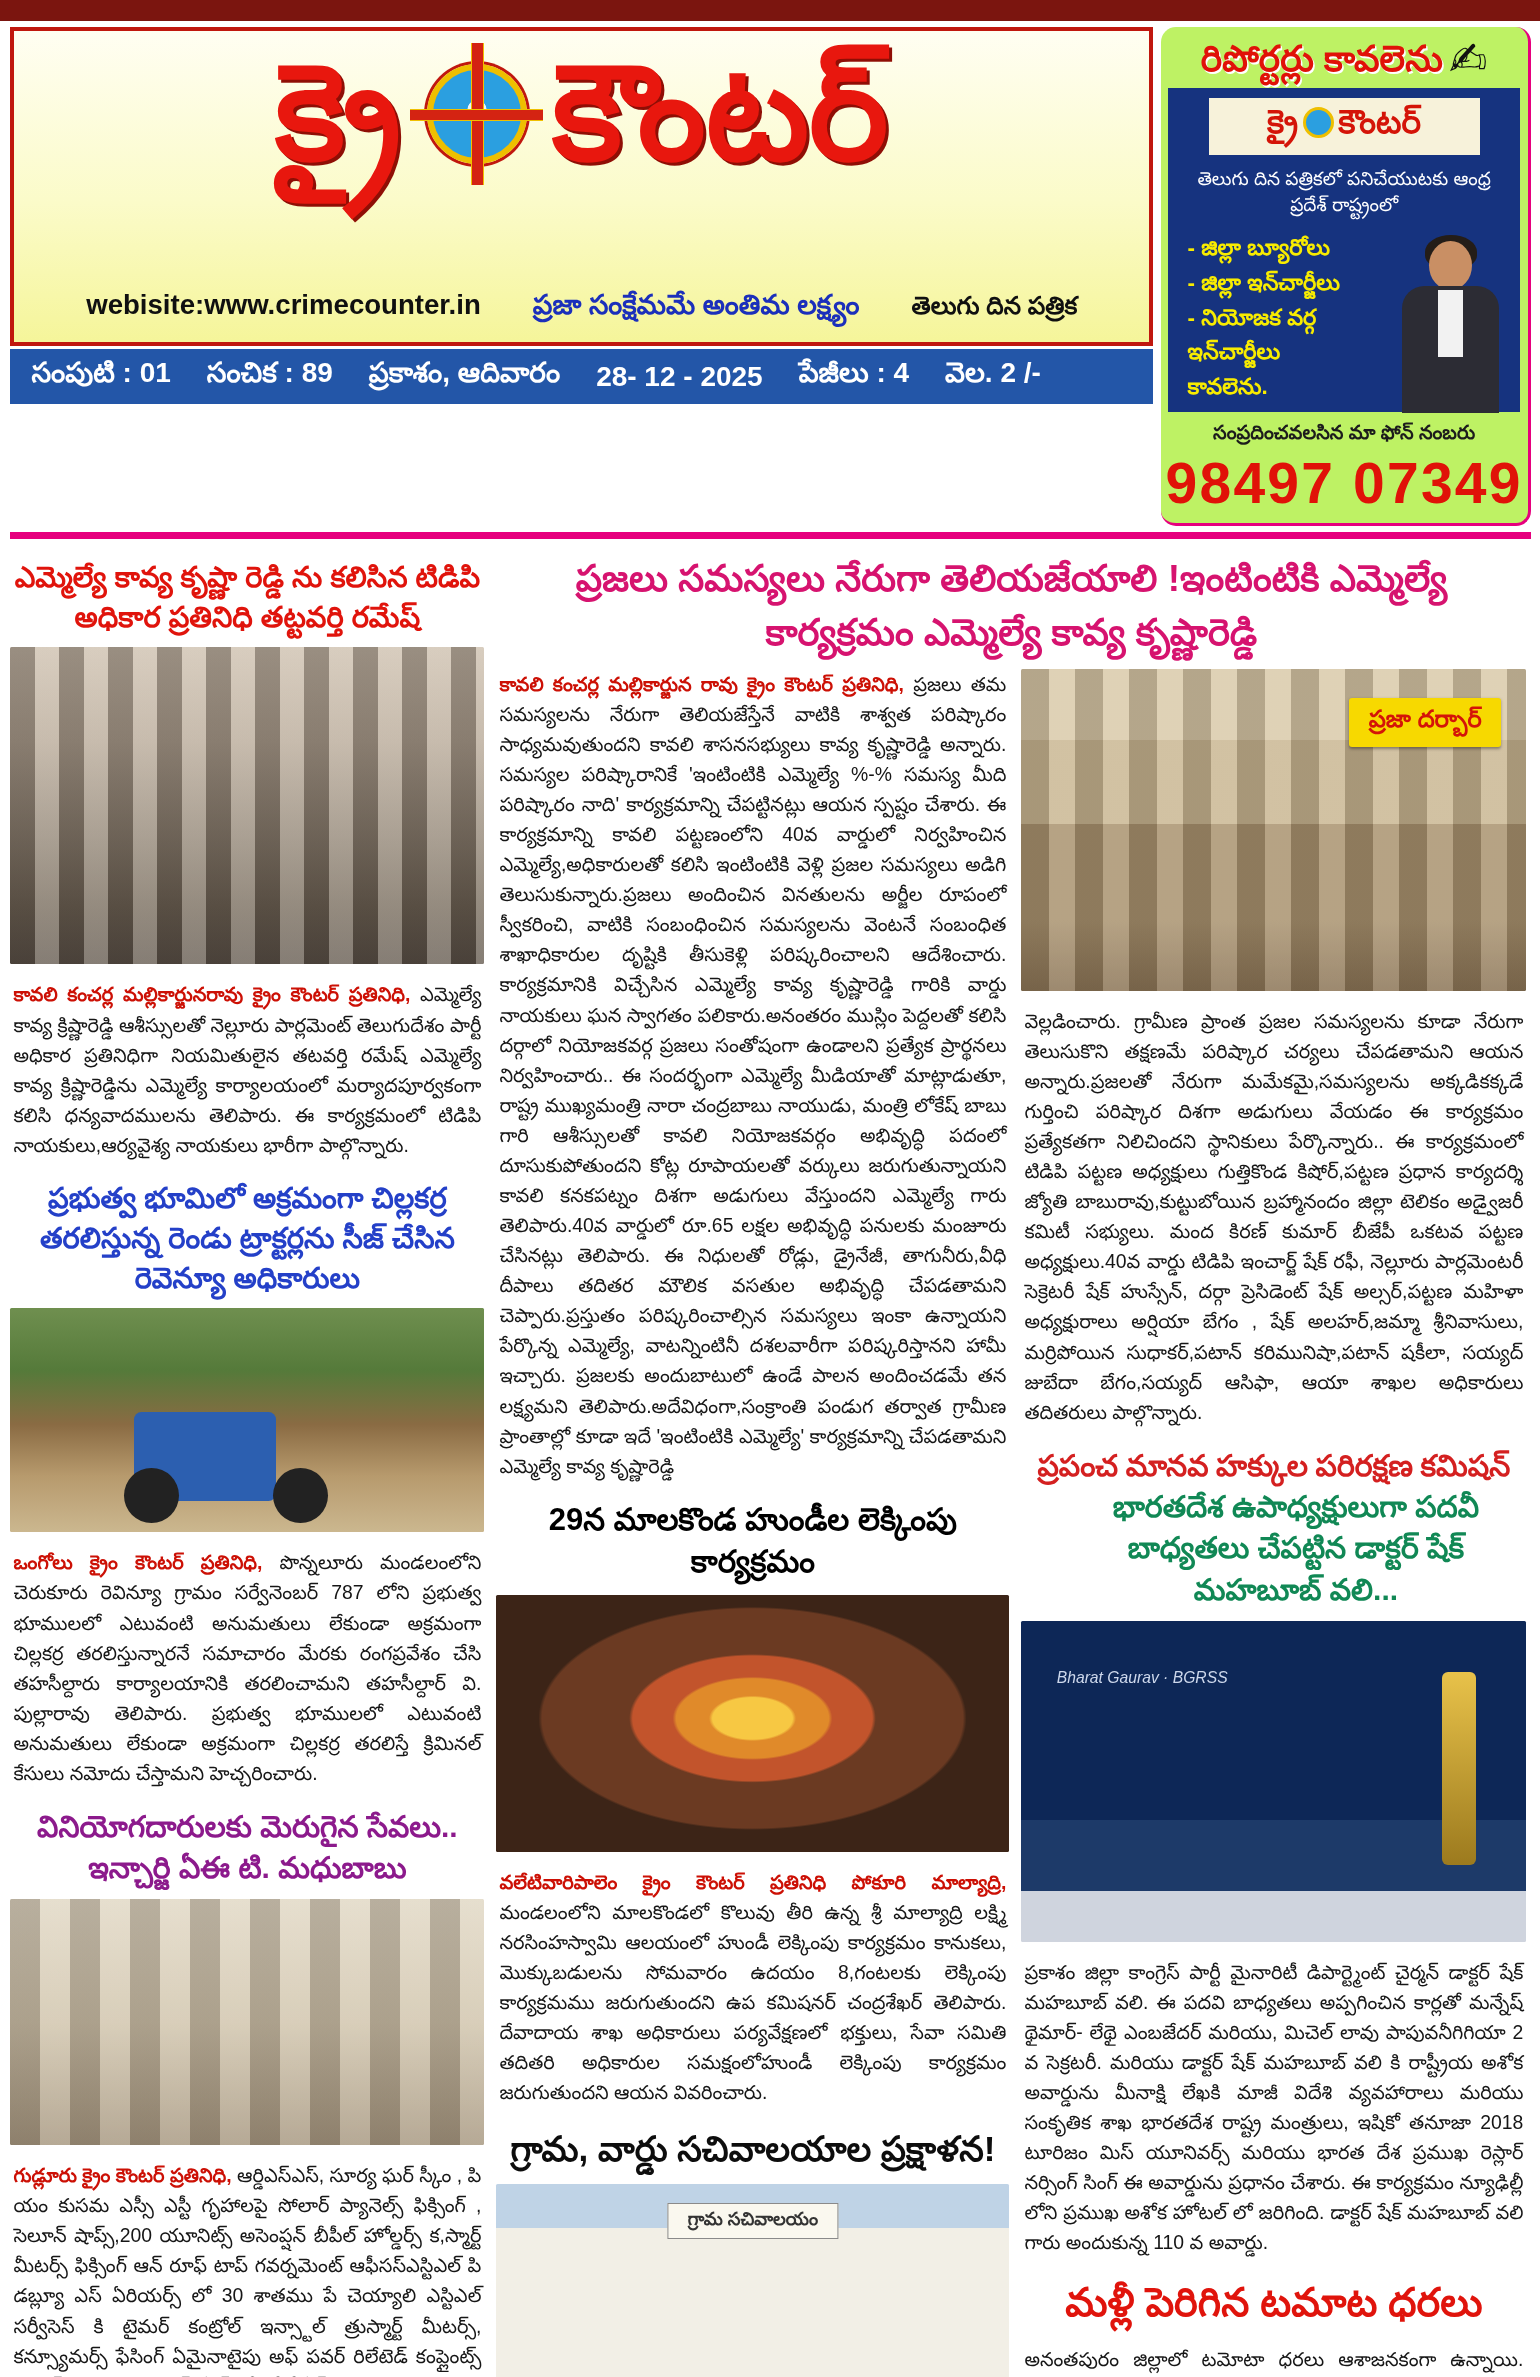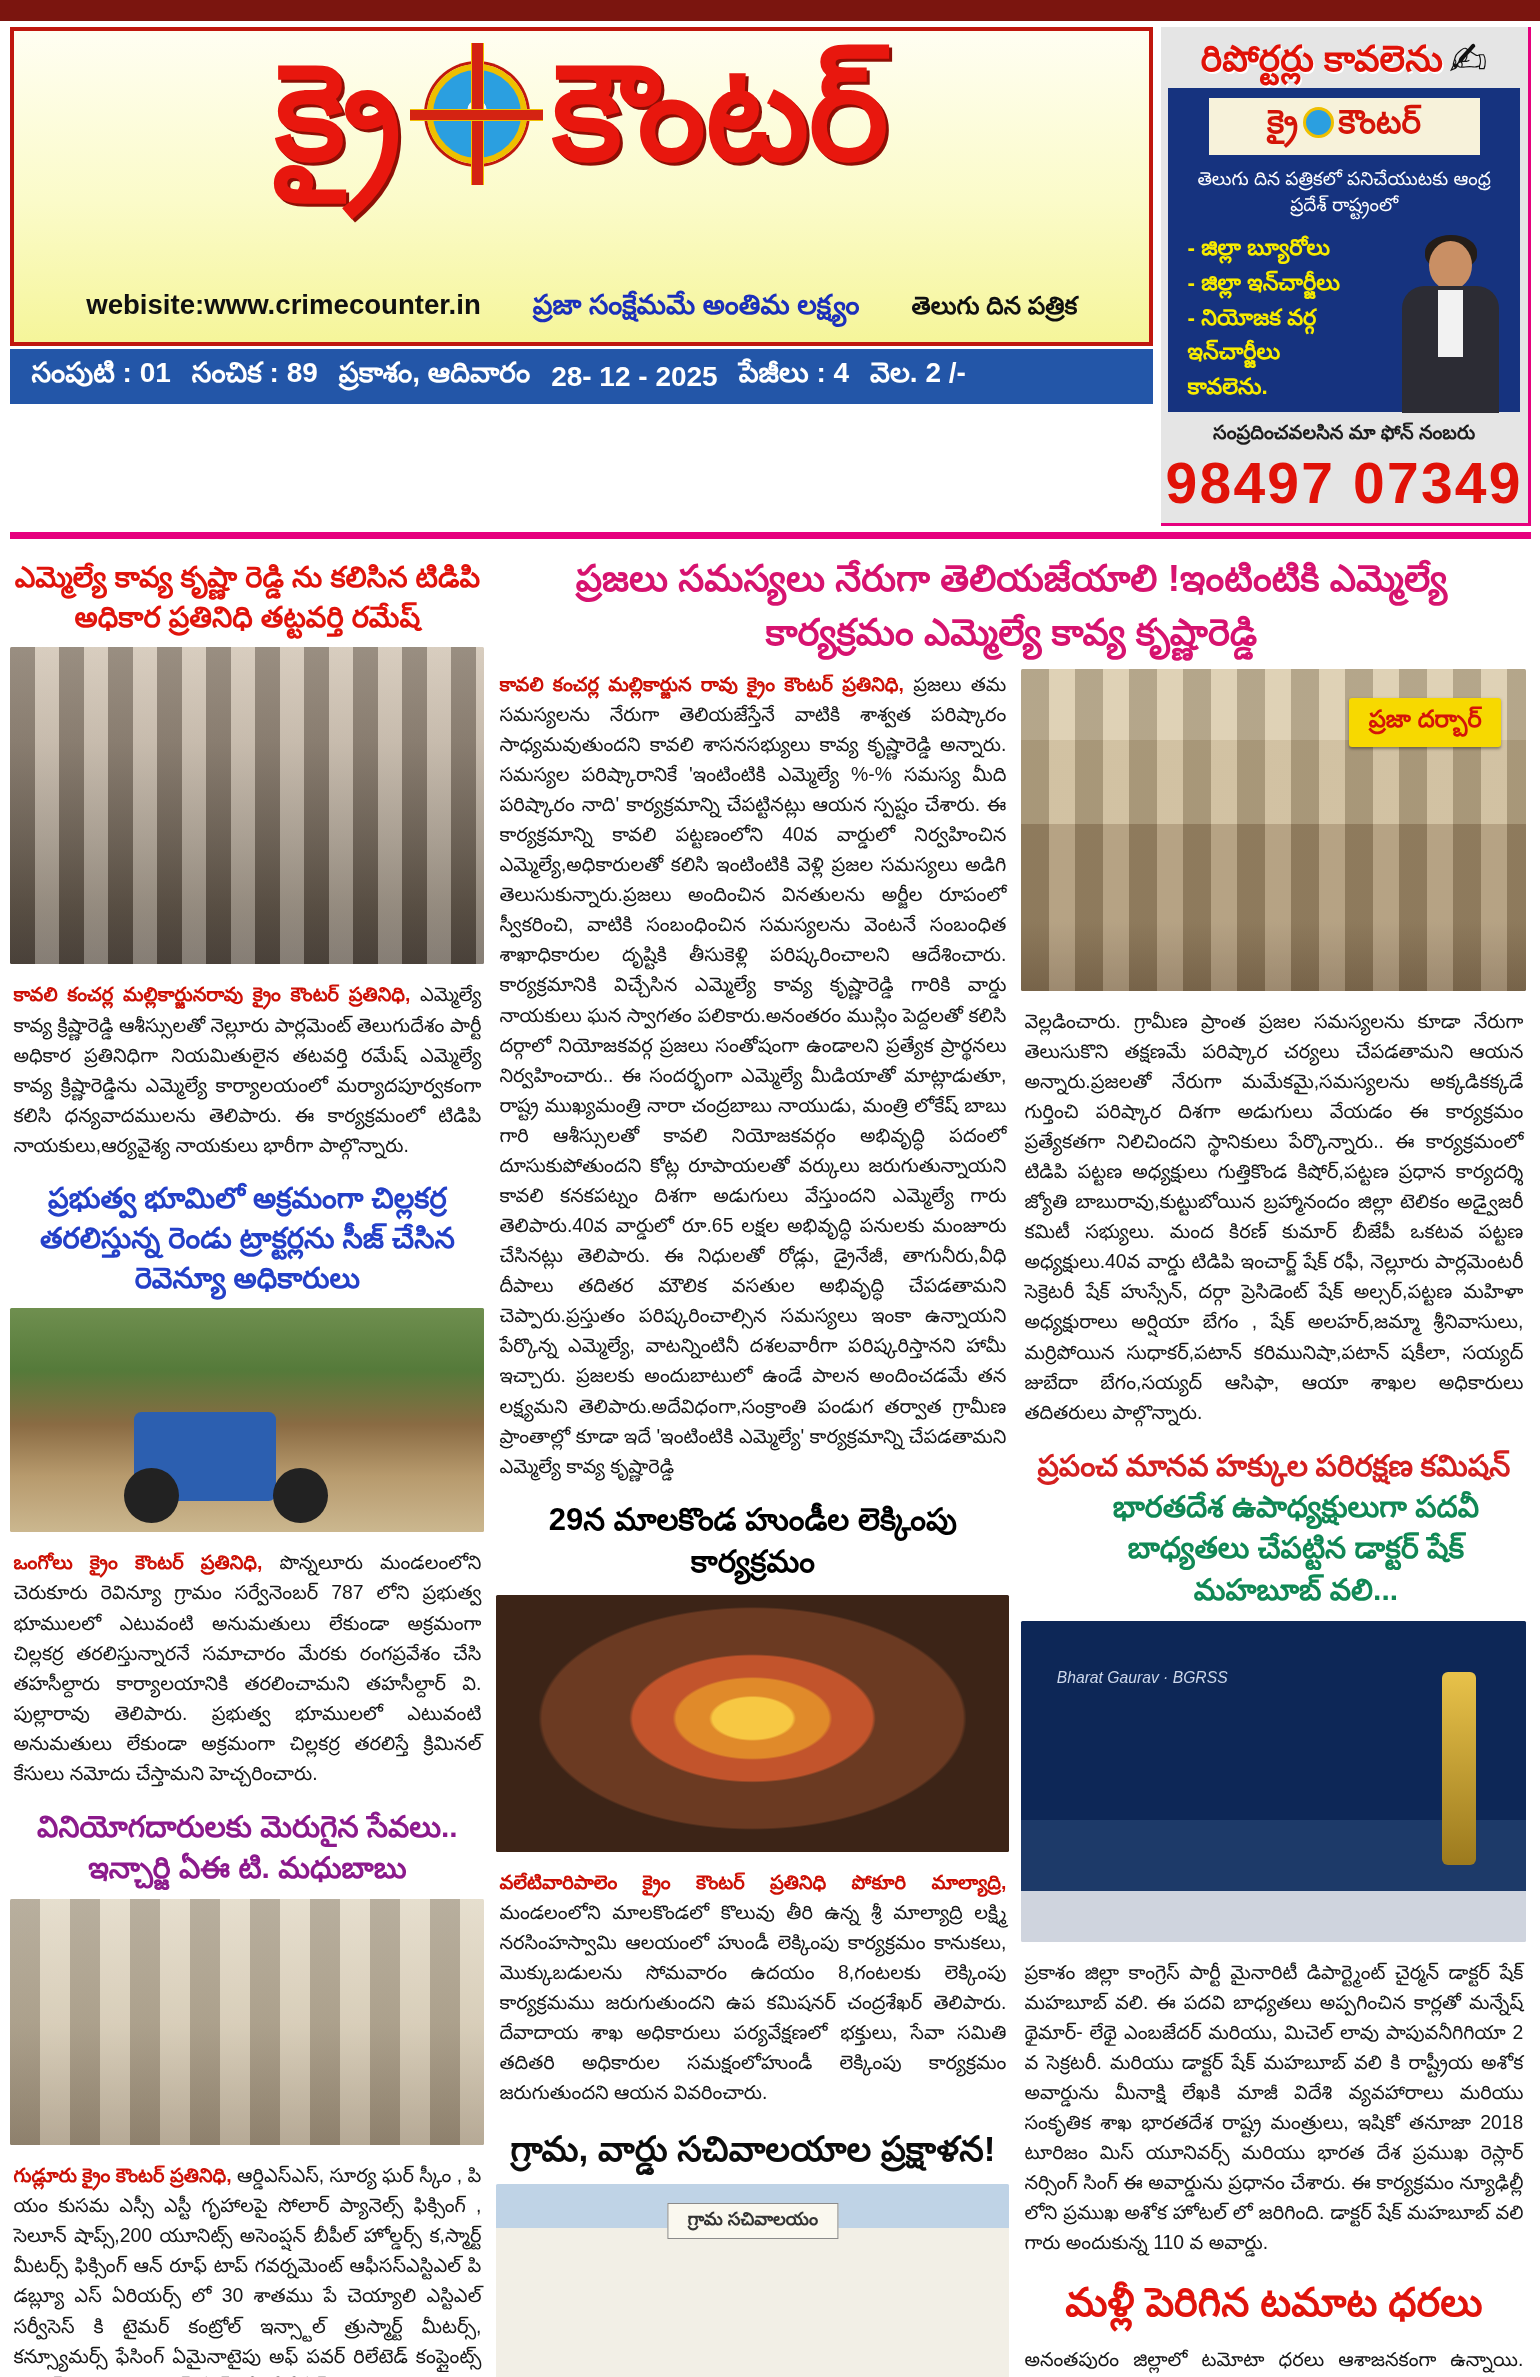--- a/index.html
+++ b/index.html
@@ -19,25 +19,25 @@
   .crosshair .ring{position:absolute;left:6px;right:6px;top:21px;bottom:21px;border-radius:50%;
         background:radial-gradient(circle at 50% 45%,#e8f4ff 0 14%,#2b9fe0 15% 100%);
         border:6.7px solid #eebf00;box-shadow:0 0 0 3px #c0170e;}
   .crosshair .vbar{position:absolute;left:50%;top:0;bottom:0;width:10.4px;margin-left:-5.2px;background:#d42312;border-left:1.5px solid #f0c000;border-right:1.5px solid #f0c000;}
   .crosshair .hbar{position:absolute;top:50%;left:-10.4px;right:-10.4px;height:10.4px;margin-top:-5.2px;background:#d42312;border-top:1.5px solid #f0c000;border-bottom:1.5px solid #f0c000;}
   .mast-bottom{display:flex;justify-content:center;align-items:baseline;gap:52px;padding:0 15px 15px 15px;font-weight:bold;}
   .website{color:#101010;font-size:27.6px;}
   .slogan{color:#1b2fbb;font-size:27.6px;}
   .edition{color:#101010;font-size:24.6px;}
   .dateline{background:#2356a8;color:#ffffff;font-weight:bold;font-size:28px;
-            display:flex;align-items:center;gap:21px;padding:0 21px;height:55px;margin-top:3px;}
+            display:flex;align-items:center;gap:36px;padding:0 21px;height:55px;margin-top:3px;}
 
   
-  .ad{width:370px;background:#e5e5e5;border-right:3.7px solid #e6007e;border-bottom:3.7px solid #e6007e;
-      box-sizing:border-box;display:flex;flex-direction:column;}
+  .ad{width:370px;background:#bef264;border-right:3.7px solid #e6007e;border-bottom:3.7px solid #e6007e;
+      box-sizing:border-box;display:flex;flex-direction:column;border-radius:15px;}
   .ad-title-row{display:flex;align-items:center;justify-content:center;gap:6px;padding:9px 4.5px 6px 4.5px;}
   .ad-title{color:#e01208;font-weight:bold;font-size:36px;line-height:1.05;text-align:center;
             text-shadow:1.5px 1.5px 0 #ffffff;}
   .pen-icon{font-size:46px;line-height:1;color:#111;}
   .ad-panel{background:#16337f;margin:0 7.5px;padding:10.4px 10.4px 7.5px 10.4px;color:#fff;position:relative;flex:1;}
   .ad-logo{background:#f7f2da;color:#d41408;font-weight:bold;font-size:33px;text-align:center;
            margin:0 30px 10.4px 30px;padding:6px 0;font-family:"Liberation Serif",serif;}
   .mini-cross{display:inline-block;width:25px;height:25px;border-radius:50%;background:#2b9fe0;
               border:3.7px solid #eebf00;vertical-align:middle;margin:0 4.5px 6px 4.5px;}
   .ad-line{font-size:18.6px;text-align:center;margin:3px 0 13.4px 0;line-height:1.4;}

